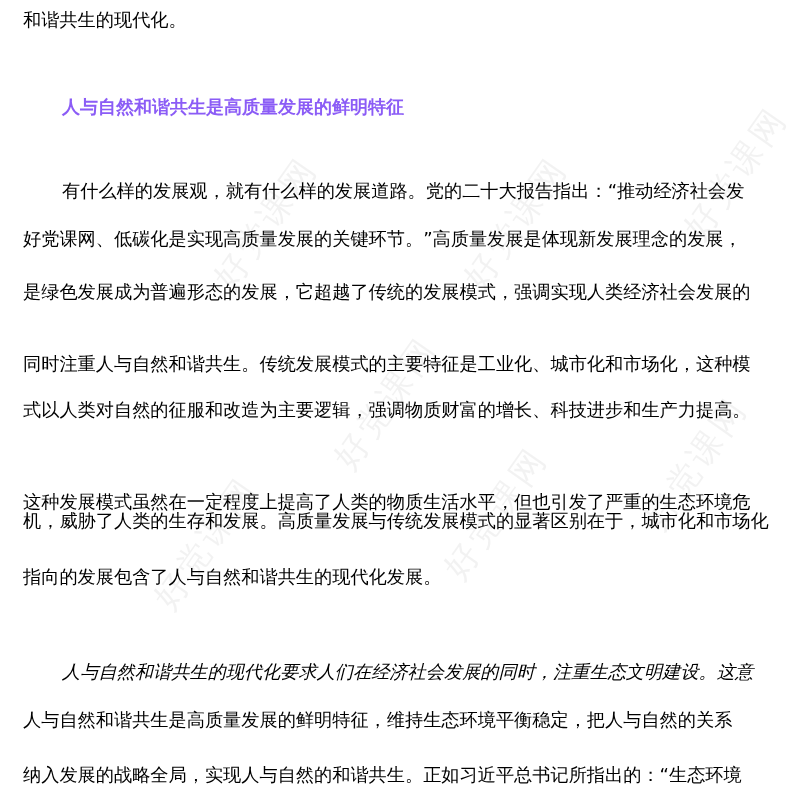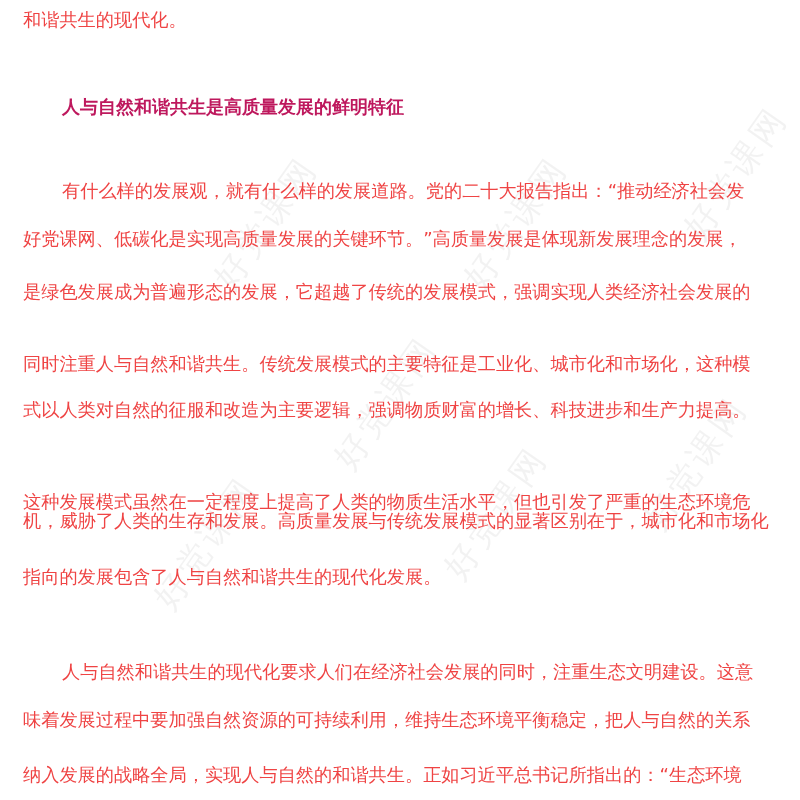--- a/index.html
+++ b/index.html
@@ -21,31 +21,31 @@
       top: 0;
       width: 760px;
     }
     .line {
       position: absolute;
       left: 0;
       white-space: nowrap;
       font-size: 18.2px;
       line-height: 24px;
       letter-spacing: 0px;
-      color: #ef4444;
+      color: #000000;
     }
     .line.indent { left: 39px; margin-top: 8px; }
     .heading {
       position: absolute;
       left: 39px;
       white-space: nowrap;
       font-size: 18px;
       line-height: 24px;
       font-weight: bold;
-      color: #be185d;
+      color: #8b5cf6;
     }
     .wm {
       position: absolute;
       font-size: 34px;
       color: rgba(0,0,0,0.05);
       transform: rotate(-55deg);
       white-space: nowrap;
       pointer-events: none;
       letter-spacing: 4px;
     }
@@ -71,17 +71,17 @@
     <div class="line" style="top:227px;">好党课网、低碳化是实现高质量发展的关键环节。”高质量发展是体现新发展理念的发展，</div>
     <div class="line" style="top:280px;">是绿色发展成为普遍形态的发展，它超越了传统的发展模式，强调实现人类经济社会发展的</div>
     <div class="line" style="top:352px;">同时注重人与自然和谐共生。传统发展模式的主要特征是工业化、城市化和市场化，这种模</div>
     <div class="line" style="top:398px;text-align:right;">式以人类对自然的征服和改造为主要逻辑，强调物质财富的增长、科技进步和生产力提高。</div>
     <div class="line" style="top:454px;margin-top:36px;">这种发展模式虽然在一定程度上提高了人类的物质生活水平，但也引发了严重的生态环境危</div>
     <div class="line" style="top:509px;">机，威胁了人类的生存和发展。高质量发展与传统发展模式的显著区别在于，城市化和市场化</div>
     <div class="line" style="top:565px;">指向的发展包含了人与自然和谐共生的现代化发展。</div>
   </div>
 
   <div>
-    <div class="line indent" style="top:652px;">人与自然和谐共生的现代化要求人们在经济社会发展的同时，注重生态文明建设。这意</div>
-    <div class="line" style="top:708px;">味着发展过程中要加强自然资源的可持续利用，维持生态环境平衡稳定，把人与自然的关系</div>
+    <div class="line indent" style="top:652px;font-style:italic;">人与自然和谐共生的现代化要求人们在经济社会发展的同时，注重生态文明建设。这意</div>
+    <div class="line" style="top:708px;">人与自然和谐共生是高质量发展的鲜明特征，维持生态环境平衡稳定，把人与自然的关系</div>
     <div class="line" style="top:763px;">纳入发展的战略全局，实现人与自然的和谐共生。正如习近平总书记所指出的：“生态环境</div>
   </div>
 </div>
 
 </body></html>

